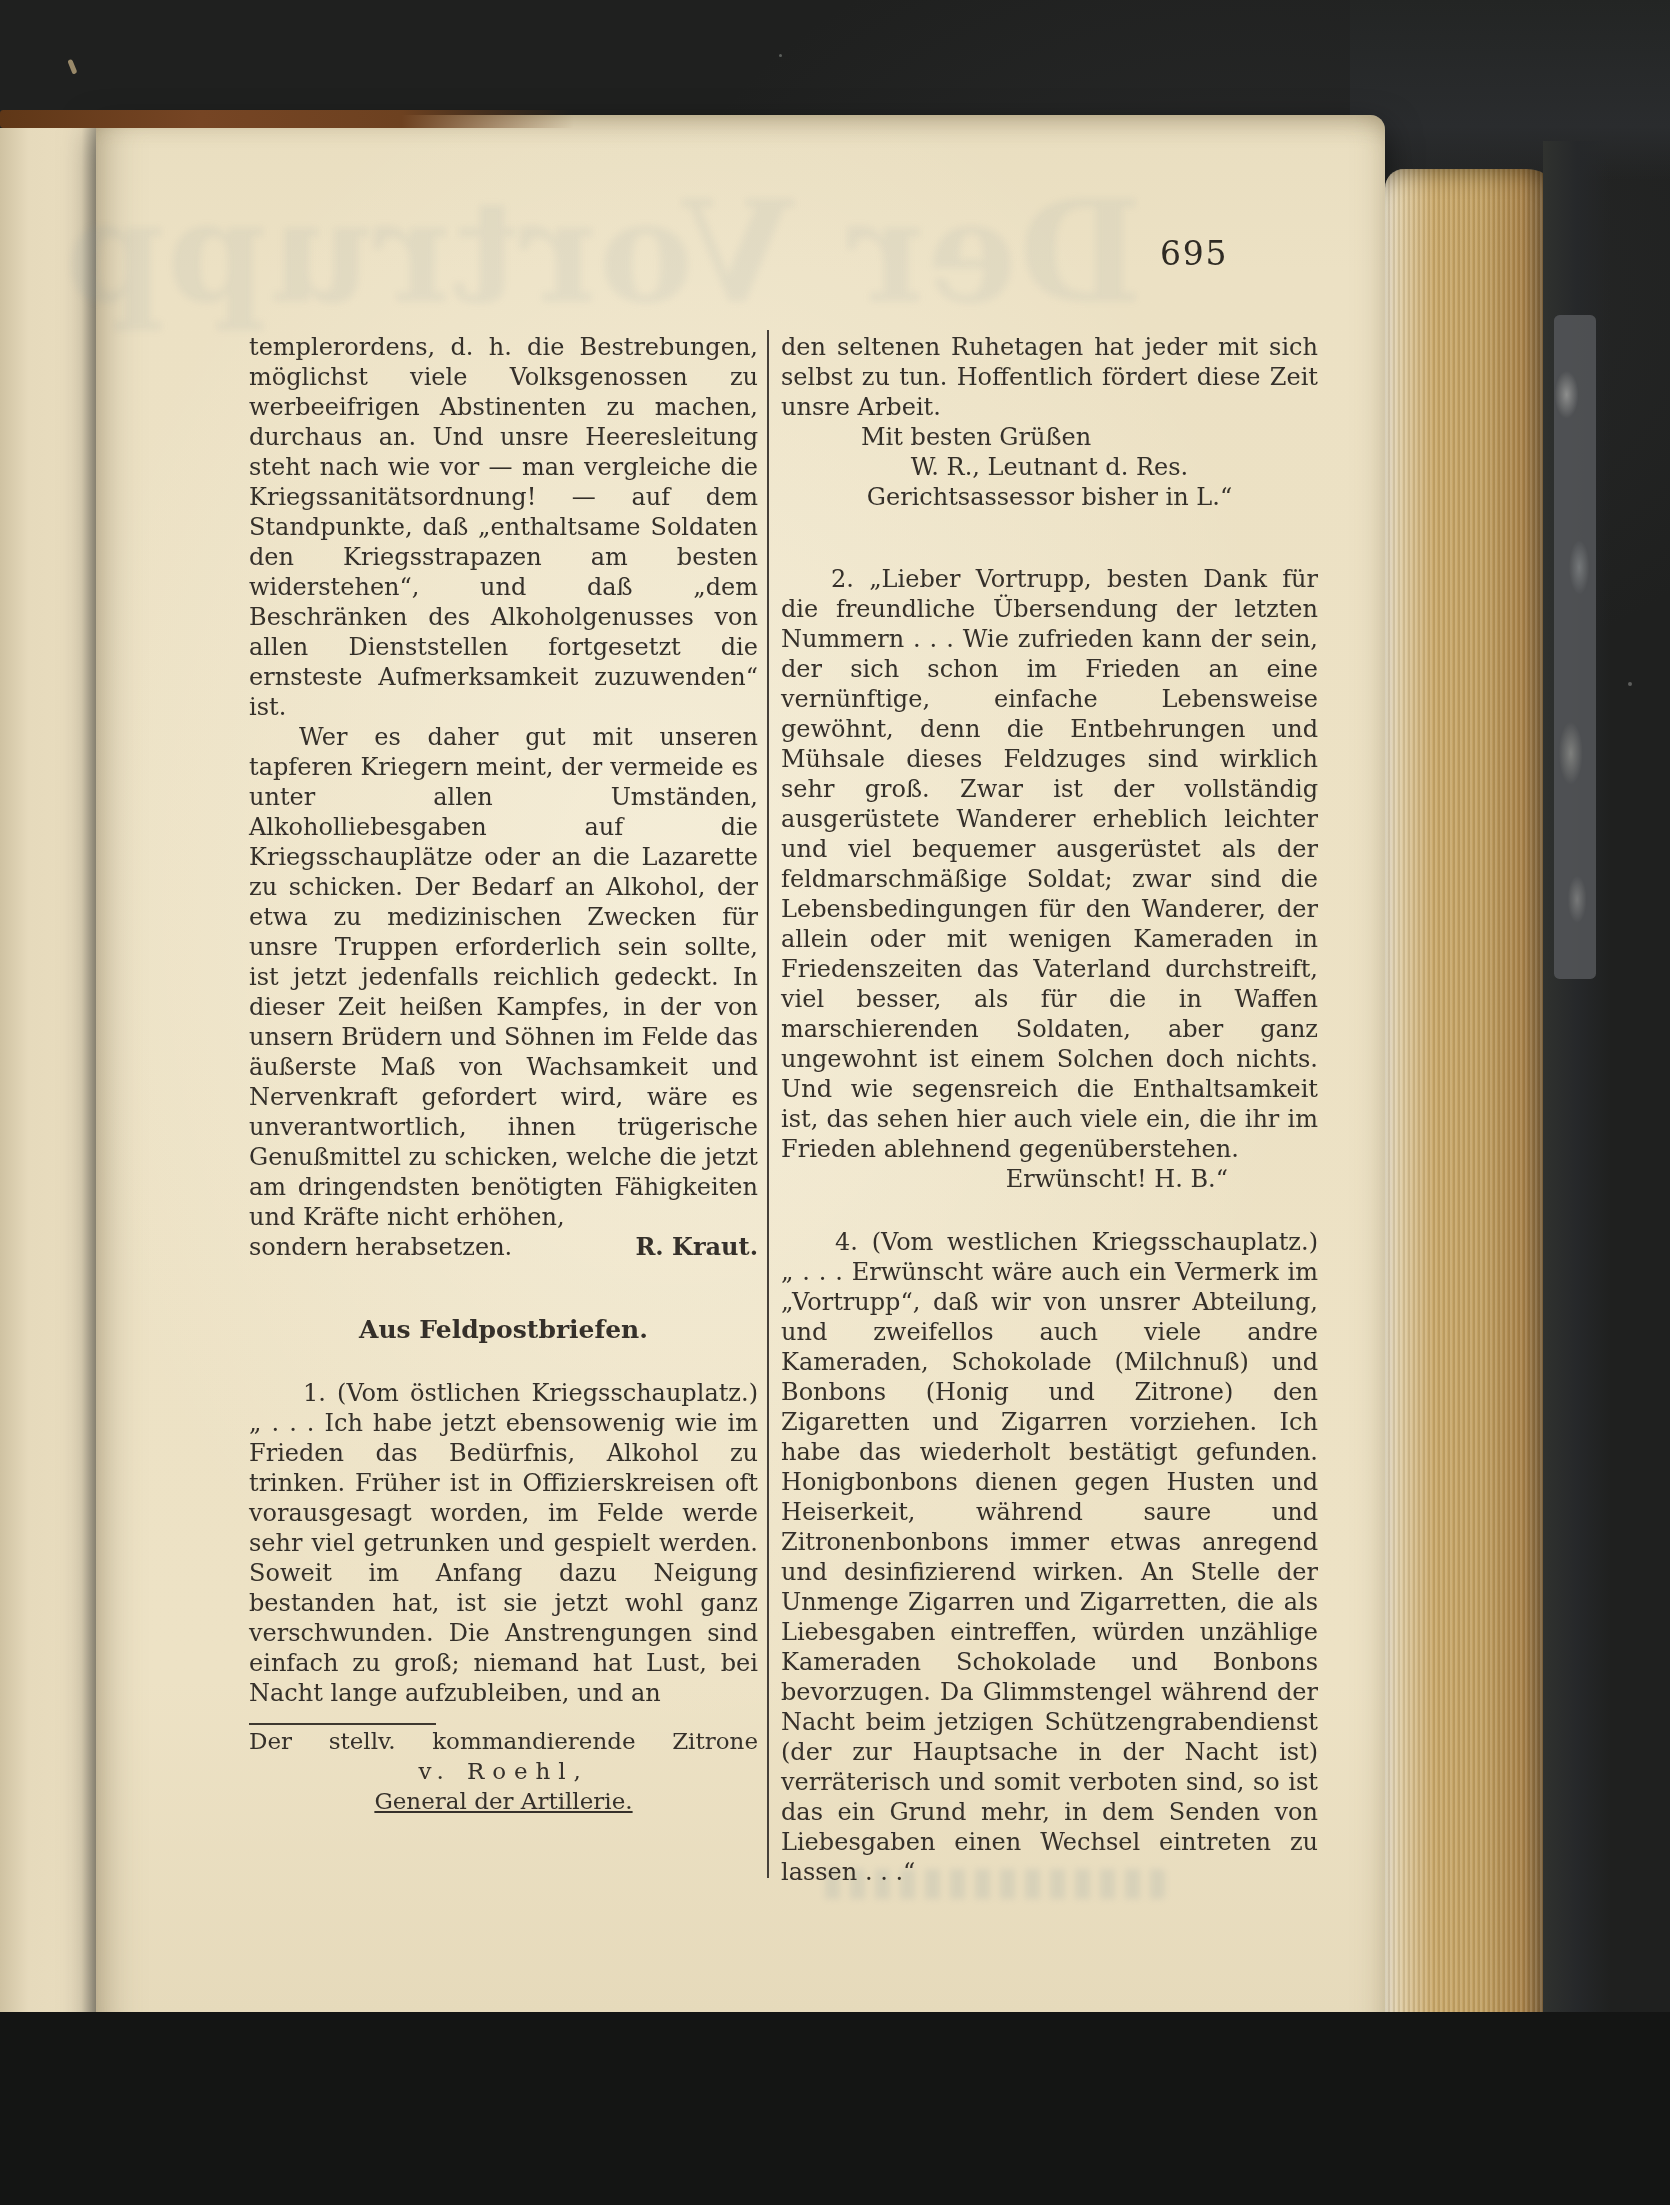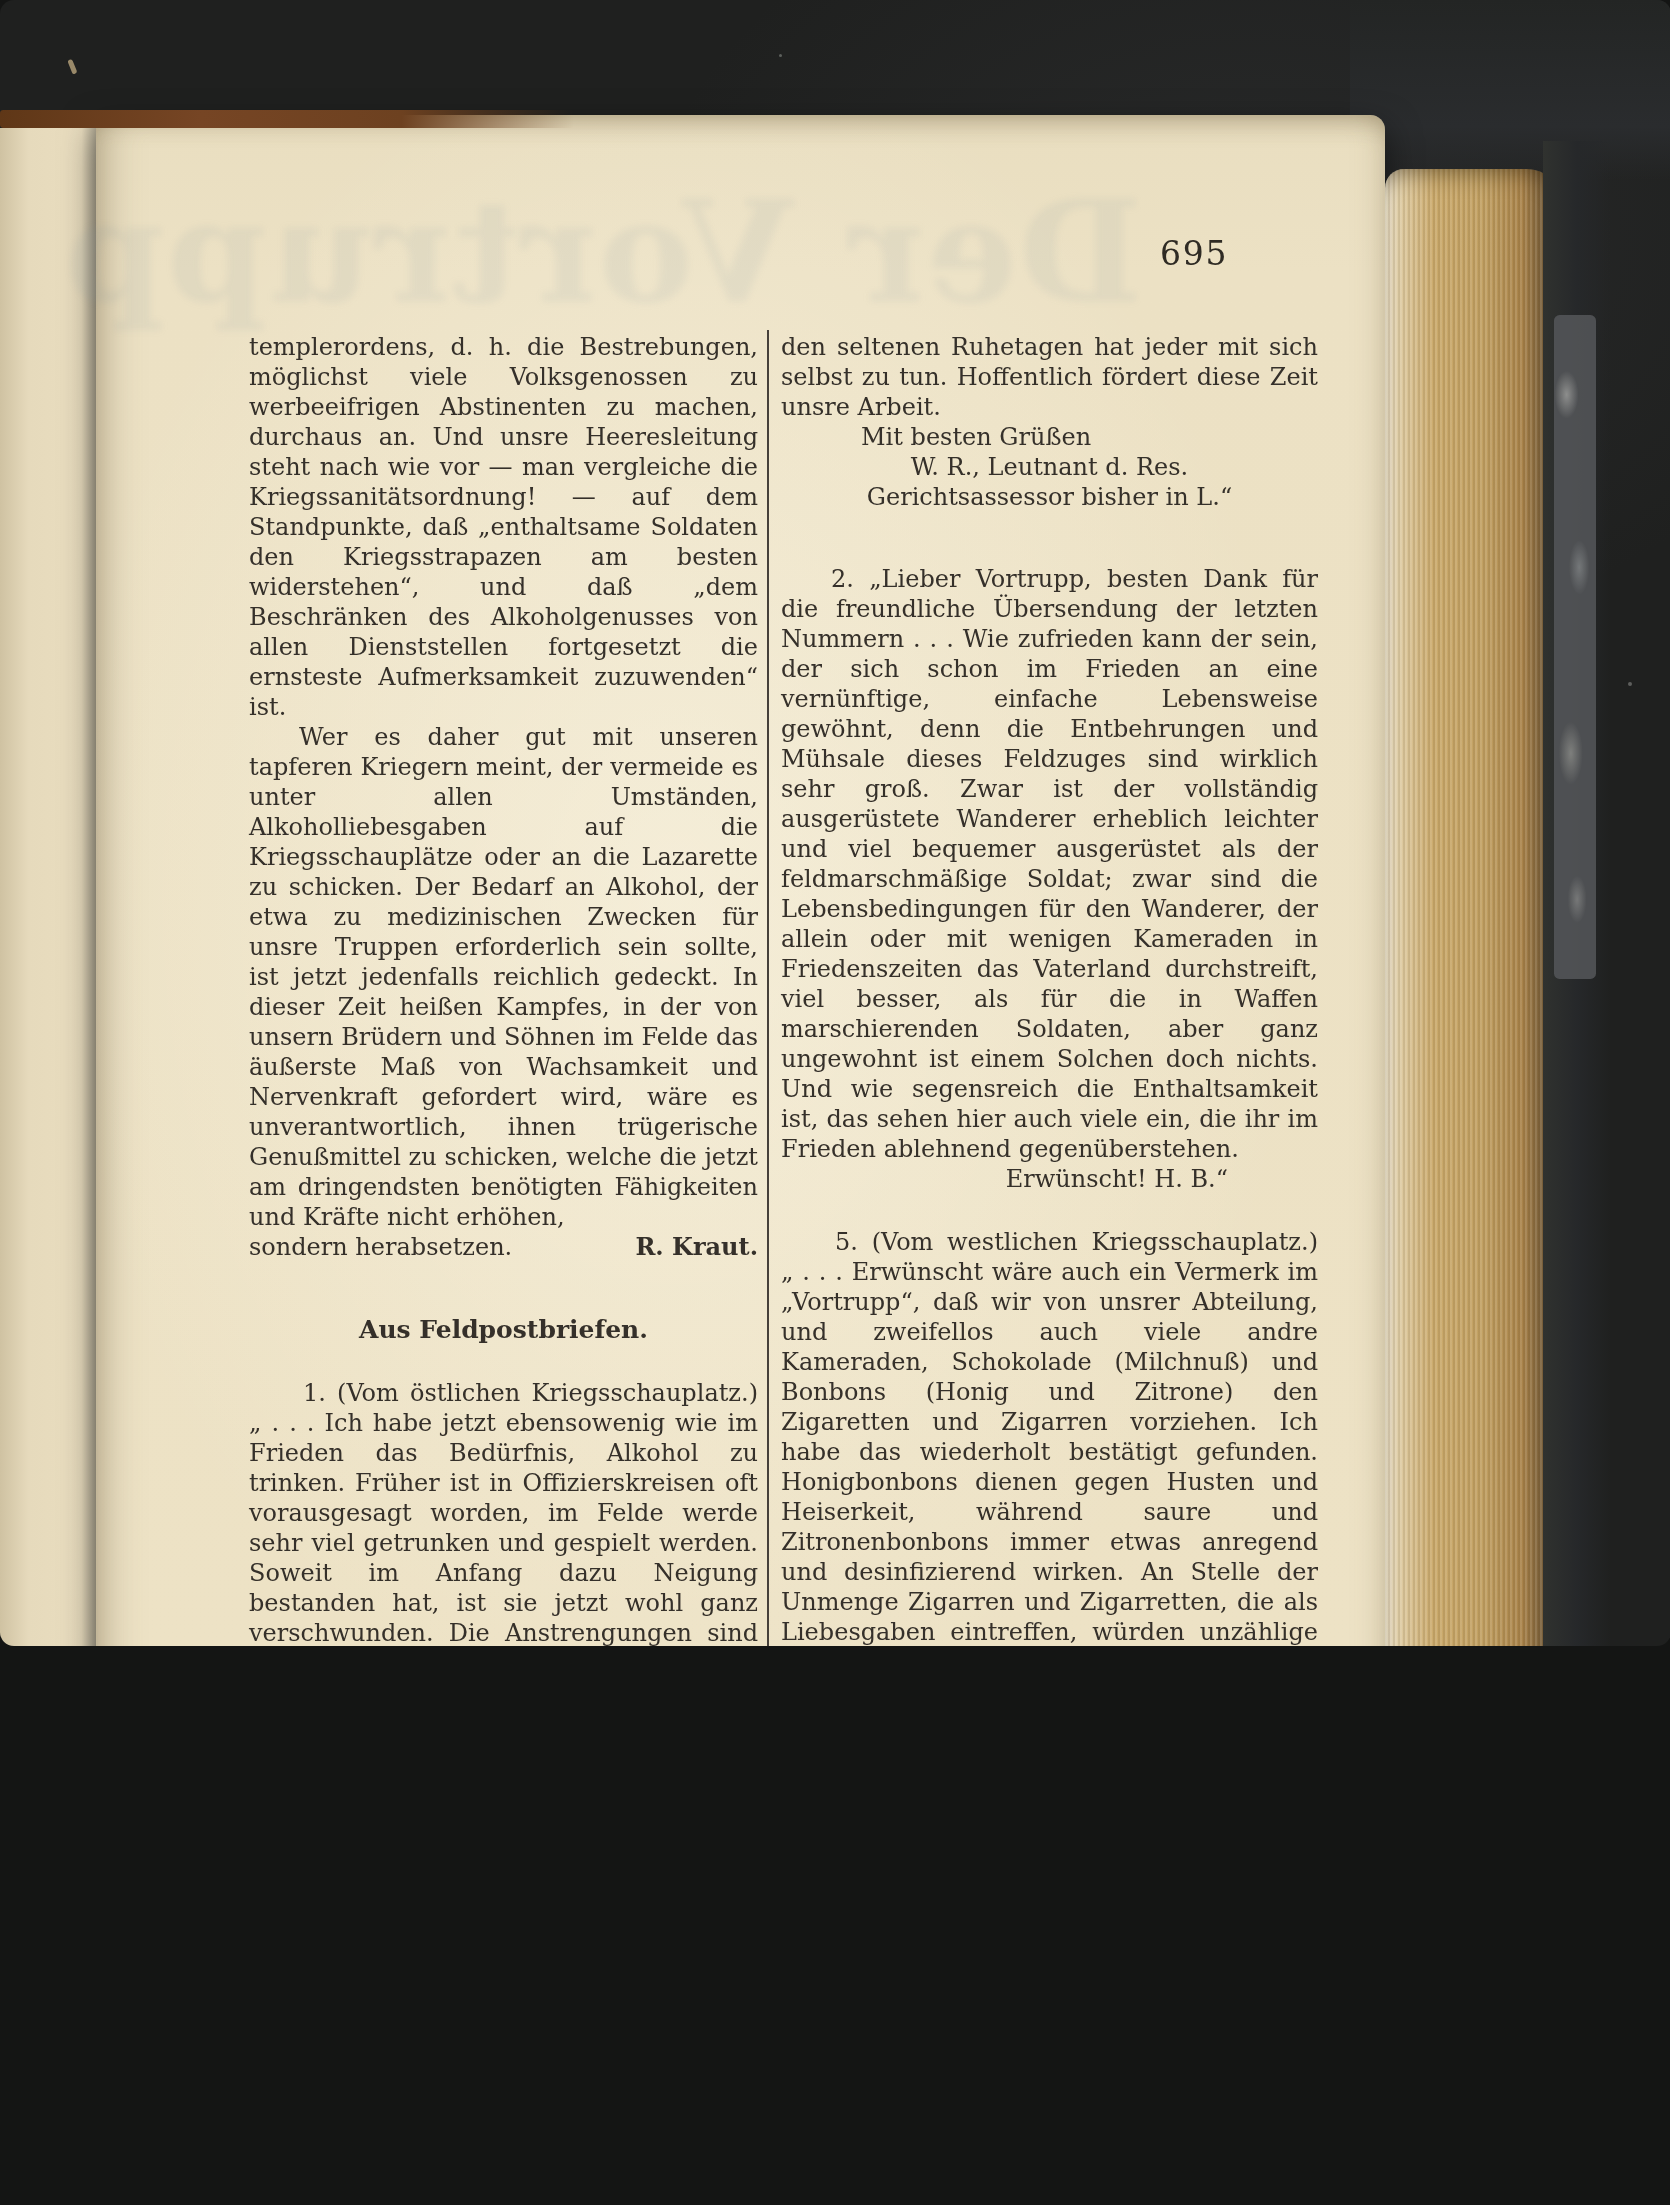--- a/index.html
+++ b/index.html
@@ -1,22 +1,21 @@
 <!DOCTYPE html>
 <html style="font-size:9px"><head>
 <meta charset="utf-8">
 <style>
   html,body{margin:0;padding:0;background:#141514;}
   .scene{
-    position:relative;width:1671px;height:1646px;overflow:hidden;
+    position:relative;width:1671px;height:2012px;overflow:hidden;
     background:
       radial-gradient(1013px 675px at 75% 15%, rgba(70,72,76,.25), rgba(0,0,0,0) 60%),
       #1f201f;
     font-family:"DejaVu Serif","Liberation Serif",serif;
-    border-radius:14px;
   }
   
   .under-page-strip{
     position:absolute;left:0;top:128px;width:96px;height:1928px;
     background:linear-gradient(90deg,#cfc2a2 0%,#e6dabc 30%,#e9ddbf 85%,#b8b09a 100%);
   }
   .page{
     position:absolute;left:96px;top:115px;width:1289px;height:1957px;
     background:
       radial-gradient(900px 1238px at 45% 40%, rgba(255,252,240,.45), rgba(255,252,240,0) 70%),
@@ -157,18 +156,18 @@
     <div class="closing-c">W. R., Leutnant d. Res.</div>
     <div class="closing-c">Gerichtsassessor bisher in L.“</div>
 
     <div class="gap-lg"></div>
 
     <p class="para indent">2. „Lieber Vortrupp, besten Dank für die freundliche Übersendung der letzten Nummern . . .  Wie zufrieden kann der sein, der sich schon im Frieden an eine vernünftige, einfache Lebensweise gewöhnt, denn die Entbehrungen und Mühsale dieses Feldzuges sind wirklich sehr groß. Zwar ist der vollständig ausgerüstete Wanderer erheblich leichter und viel bequemer ausgerüstet als der feldmarschmäßige Soldat; zwar sind die Lebensbedingungen für den Wanderer, der allein oder mit wenigen Kameraden in Friedenszeiten das Vaterland durchstreift, viel besser, als für die in Waffen marschierenden Soldaten, aber ganz ungewohnt ist einem Solchen doch nichts. Und wie segensreich die Enthaltsamkeit ist, das sehen hier auch viele ein, die ihr im Frieden ablehnend gegenüberstehen.</p>
     <div class="sig-right">Erwünscht! H. B.“</div>
 
     <div class="gap-md"></div>
 
-    <div class="stretch-line">5. (Vom westlichen Kriegsschauplatz.)</div>
+    <div class="stretch-line">4. (Vom westlichen Kriegsschauplatz.)</div>
     <p class="para">„ . . . Erwünscht wäre auch ein Vermerk im „Vortrupp“, daß wir von unsrer Abteilung, und zweifellos auch viele andre Kameraden, Schokolade (Milchnuß) und Bonbons (Honig und Zitrone) den Zigaretten und Zigarren vorziehen. Ich habe das wiederholt bestätigt gefunden. Honigbonbons dienen gegen Husten und Heiserkeit, während saure und Zitronenbonbons immer etwas anregend und desinfizierend wirken. An Stelle der Unmenge Zigarren und Zigarretten, die als Liebesgaben eintreffen, würden unzählige Kameraden Schokolade und Bonbons bevorzugen. Da Glimmstengel während der Nacht beim jetzigen Schützengrabendienst (der zur Hauptsache in der Nacht ist) verräterisch und somit verboten sind, so ist das ein Grund mehr, in dem Senden von Liebesgaben einen Wechsel eintreten zu lassen . . .“</p>
   </div>
 
 </div>
 
 
 </body></html>

